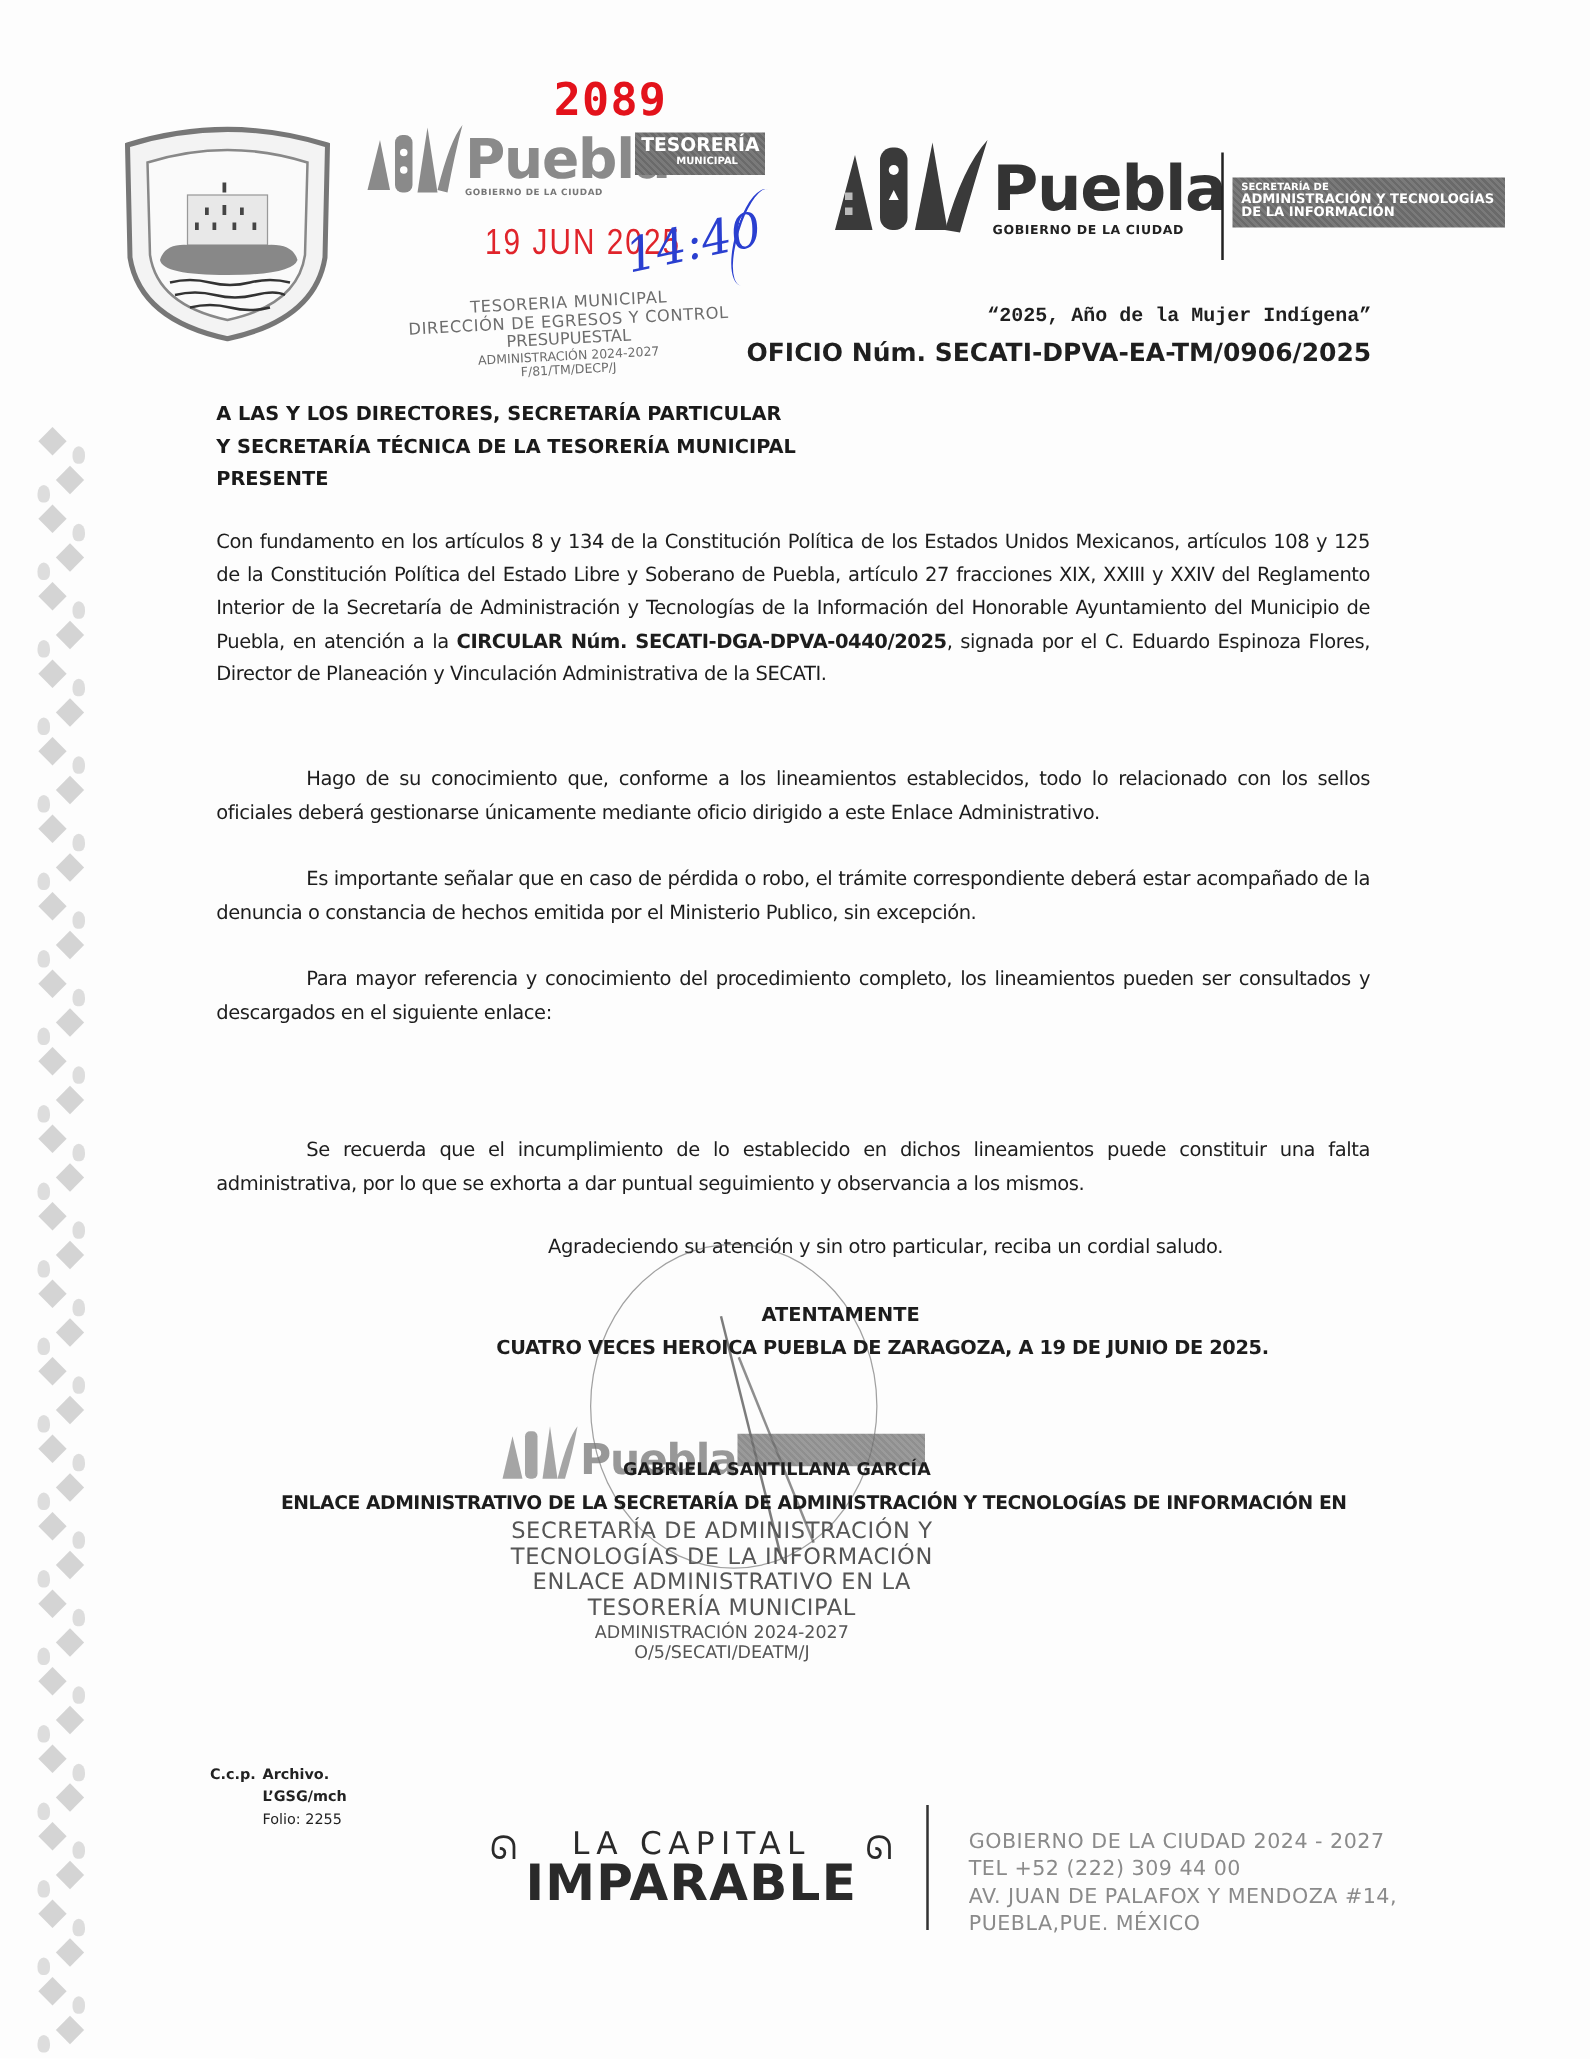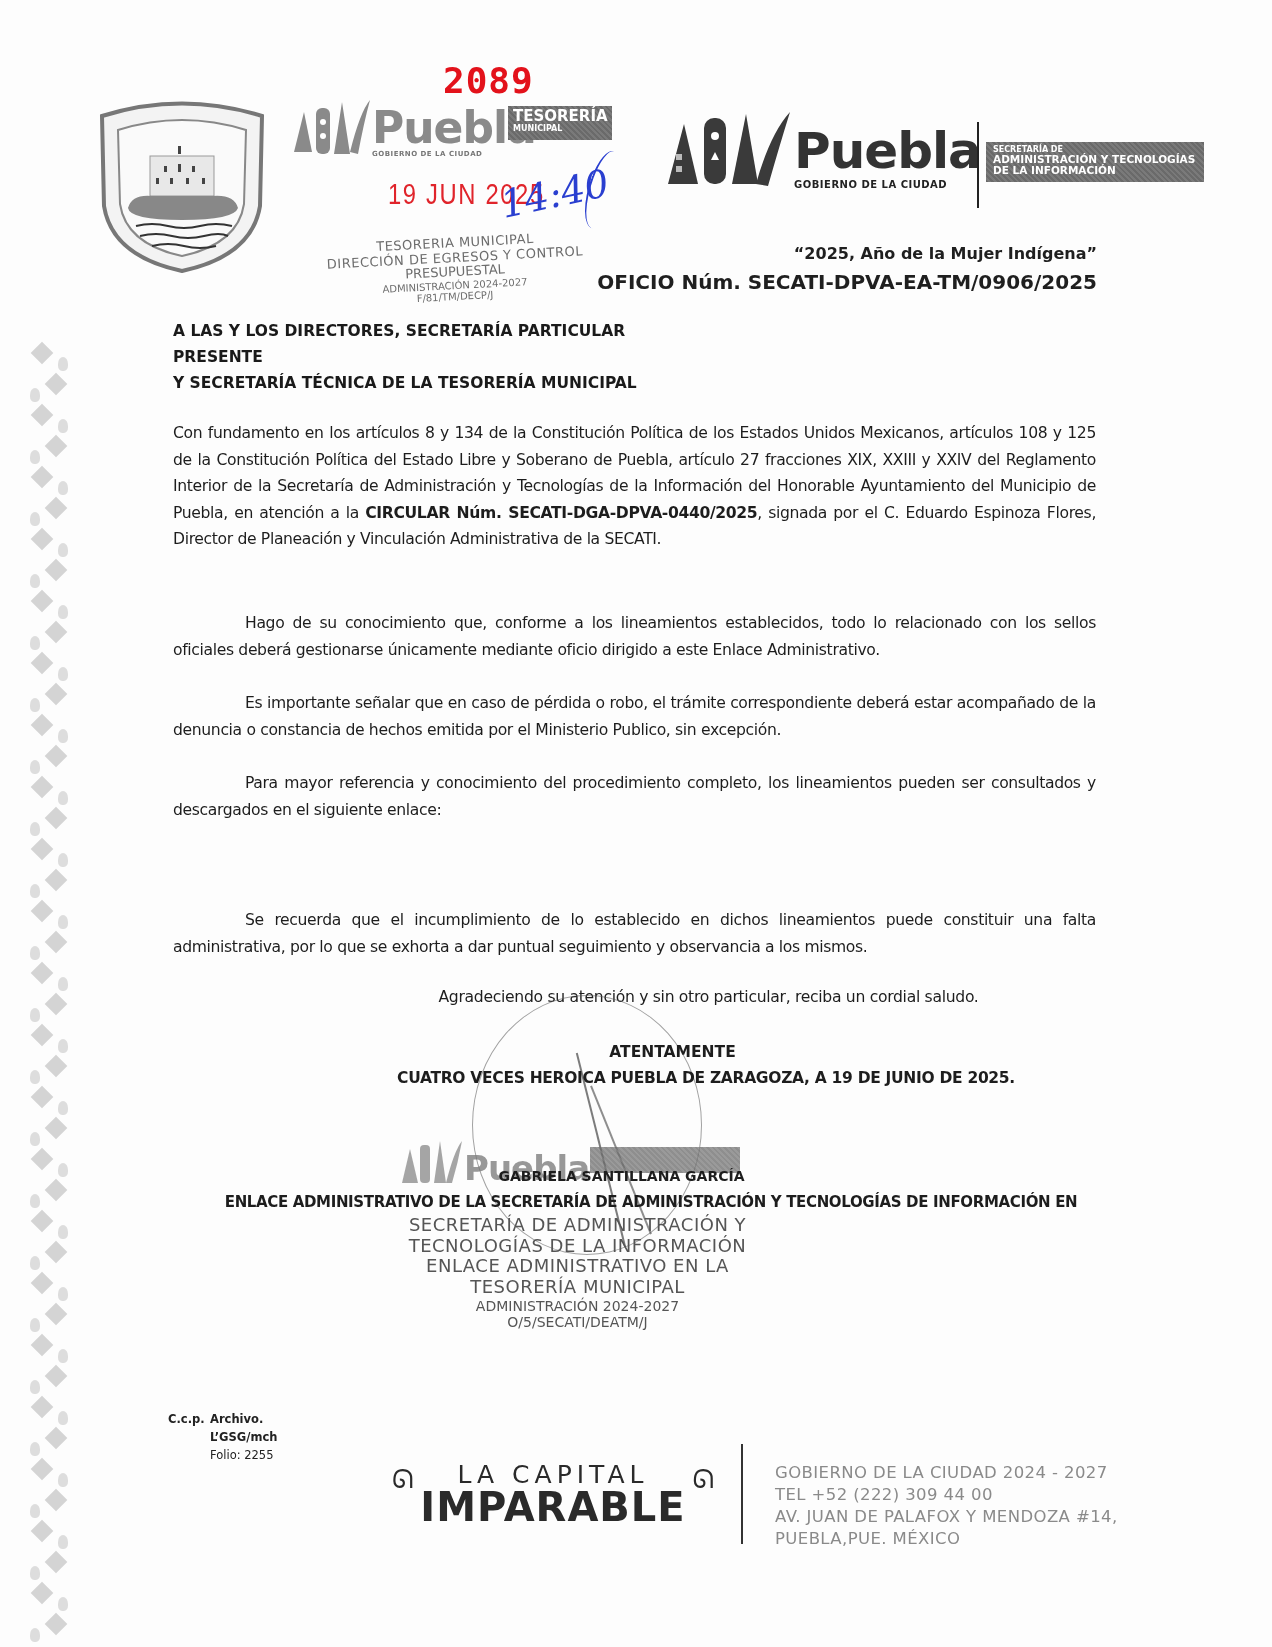--- a/index.html
+++ b/index.html
@@ -21,21 +21,21 @@
   .logo .emblem { display:block; }
   .pbl-word { font-family: "DejaVu Sans", sans-serif; font-weight: bold; color: #555; letter-spacing: -1px; line-height: 1; }
   .pbl-sub { font-weight: bold; color: #444; letter-spacing: .5px; }
   .dept-box { background: repeating-linear-gradient(45deg,#6a6a6a 0 2px,#7a7a7a 2px 4px); color: #fff; font-weight: bold; line-height: 1.05; }
   .vbar { background: #222; }
 
   .logo1 { left: 290px; top: 92px; }
   .logo1 .pbl-word { font-size: 44px; color: #8a8a8a; }
   .logo1 .pbl-sub { font-size: 7px; color: #777; }
   .logo1 .dept-box { position:absolute; left: 218px; top: 14px; width: 104px; height: 34px; padding: 3px 5px; font-size: 15px; }
-  .logo1 .dept-box small { display:block; font-size: 8px; }
+  .logo1 .dept-box small { display:block; font-size: 8px; margin-left: 28px; }
 
   .logo2 { left: 662px; top: 104px; }
   .logo2 .pbl-word { font-size: 50px; color: #333; }
   .logo2 .pbl-sub { font-size: 10px; color: #222; margin-top: 3px; }
   .logo2 .vbar { position:absolute; left: 315px; top: 18px; width: 2px; height: 86px; }
   .logo2 .dept-box { position:absolute; left: 324px; top: 38px; width: 218px; height: 40px; padding: 4px 7px; font-size: 10.5px; }
   .logo2 .dept-box small { display:block; font-size: 8px; }
 
   
   .stamp-num { position: absolute; left: 443px; top: 60px; font-family: "DejaVu Sans Mono", monospace; font-weight: bold; font-size: 36px; color: #e3121b; letter-spacing: 1px; }
@@ -45,21 +45,21 @@
 
   .stamp-rx { position: absolute; left: 300px; top: 236px; width: 310px; text-align: center; color: #6d6d6d; font-family: "DejaVu Sans", sans-serif; line-height: 1.12; }
   .stamp-rx .l1 { font-size: 13px; letter-spacing: .5px; transform: rotate(-3deg); }
   .stamp-rx .l2 { font-size: 13px; letter-spacing: .5px; transform: rotate(-3deg); }
   .stamp-rx .l3 { font-size: 13px; transform: rotate(-3deg); }
   .stamp-rx .l4 { font-size: 10px; transform: rotate(-3deg); }
   .stamp-rx .l5 { font-size: 10px; transform: rotate(-3deg); }
   .stamp-rx div { display: block; }
 
   
-  .motto { position: absolute; right: 175px; top: 244px; font-size: 16px; font-weight: bold; text-align: right; color: #1f1f1f; }
+  .motto { position: absolute; right: 175px; top: 244px; font-size: 16px; font-weight: bold; text-align: right; color: #1f1f1f; font-family: Liberation Mono, monospace; }
   .oficio { position: absolute; right: 175px; top: 270px; font-size: 20px; font-weight: bold; text-align: right; color: #1f1f1f; }
 
   
   .addressee { position: absolute; left: 173px; top: 318px; font-size: 15.5px; font-weight: bold; line-height: 26px; color: #1a1a1a; }
 
   
   .body { position: absolute; left: 173px; width: 923px; font-size: 15.6px; line-height: 26.5px; color: #1d1d1d; text-align: justify; font-family: "DejaVu Sans", sans-serif; letter-spacing: -.35px; }
   .p1 { top: 420px; }
   .p2 { top: 610px; text-indent: 72px; }
   .p3 { top: 690px; text-indent: 72px; }
@@ -277,22 +277,22 @@
     <div class="l3">PRESUPUESTAL</div>
     <div class="l4">ADMINISTRACIÓN 2024-2027</div>
     <div class="l5">F/81/TM/DECP/J</div>
   </div>
 
   <div class="motto">“2025, Año de la Mujer Indígena”</div>
   <div class="oficio">OFICIO Núm. SECATI-DPVA-EA-TM/0906/2025</div>
 
   <div class="addressee">
     <div>A LAS Y LOS DIRECTORES, SECRETARÍA PARTICULAR</div>
+    <div>Y SECRETARÍA TÉCNICA DE LA TESORERÍA MUNICIPAL</div>
     <div>PRESENTE</div>
-    <div>Y SECRETARÍA TÉCNICA DE LA TESORERÍA MUNICIPAL</div>
   </div>
 
   <div class="body p1"><span>Con fundamento en los artículos 8 y 134 de la Constitución Política de los Estados Unidos Mexicanos, artículos 108 y 125 de la Constitución Política del Estado Libre y Soberano de Puebla, artículo 27 fracciones XIX, XXIII y XXIV del Reglamento Interior de la Secretaría de Administración y Tecnologías de la Información del Honorable Ayuntamiento del Municipio de Puebla, en atención a la </span><b class="em">CIRCULAR Núm. SECATI-DGA-DPVA-0440/2025</b><span>, signada por el C. Eduardo Espinoza Flores, Director de Planeación y Vinculación Administrativa de la SECATI.</span></div>
   <div class="body p2">Hago de su conocimiento que, conforme a los lineamientos establecidos, todo lo relacionado con los sellos oficiales deberá gestionarse únicamente mediante oficio dirigido a este Enlace Administrativo.</div>
   <div class="body p3">Es importante señalar que en caso de pérdida o robo, el trámite correspondiente deberá estar acompañado de la denuncia o constancia de hechos emitida por el Ministerio Publico, sin excepción.</div>
   <div class="body p4">Para mayor referencia y conocimiento del procedimiento completo, los lineamientos pueden ser consultados y descargados en el siguiente enlace:</div>
   <div class="body p5">Se recuerda que el incumplimiento de lo establecido en dichos lineamientos puede constituir una falta administrativa, por lo que se exhorta a dar puntual seguimiento y observancia a los mismos.</div>
   <div class="closing">Agradeciendo su atención y sin otro particular, reciba un cordial saludo.</div>
 
   <div class="sig-circle"></div>

